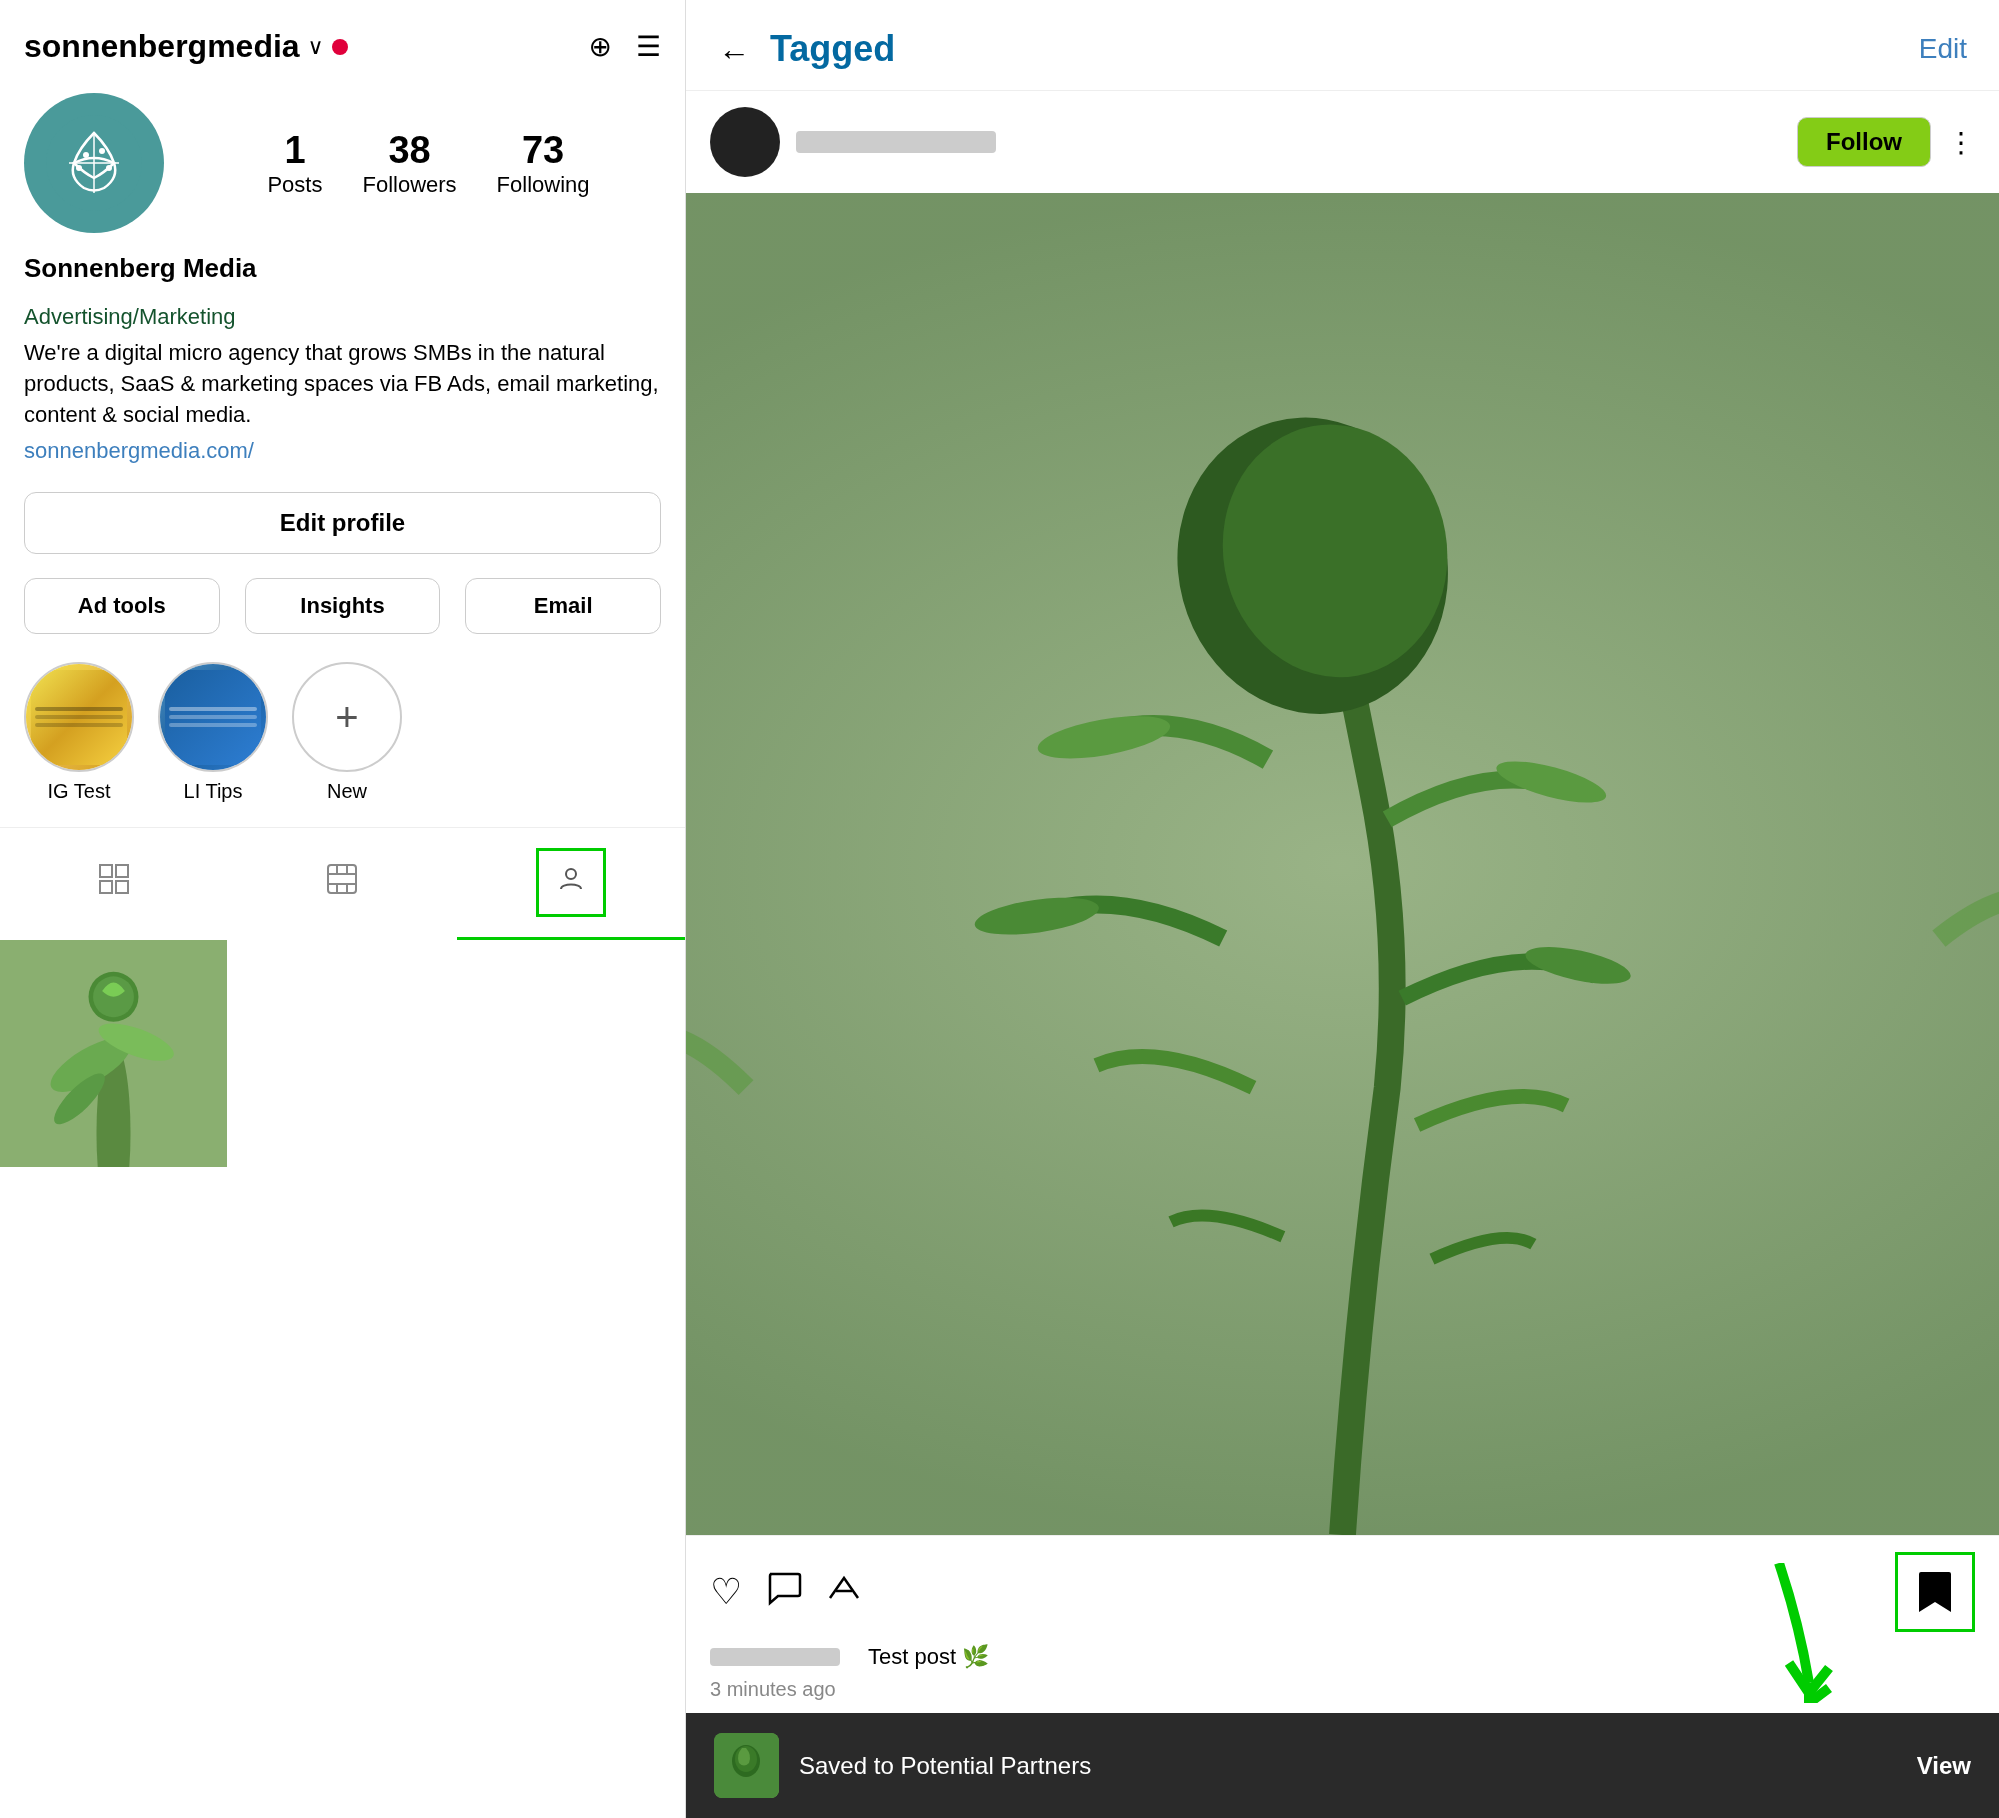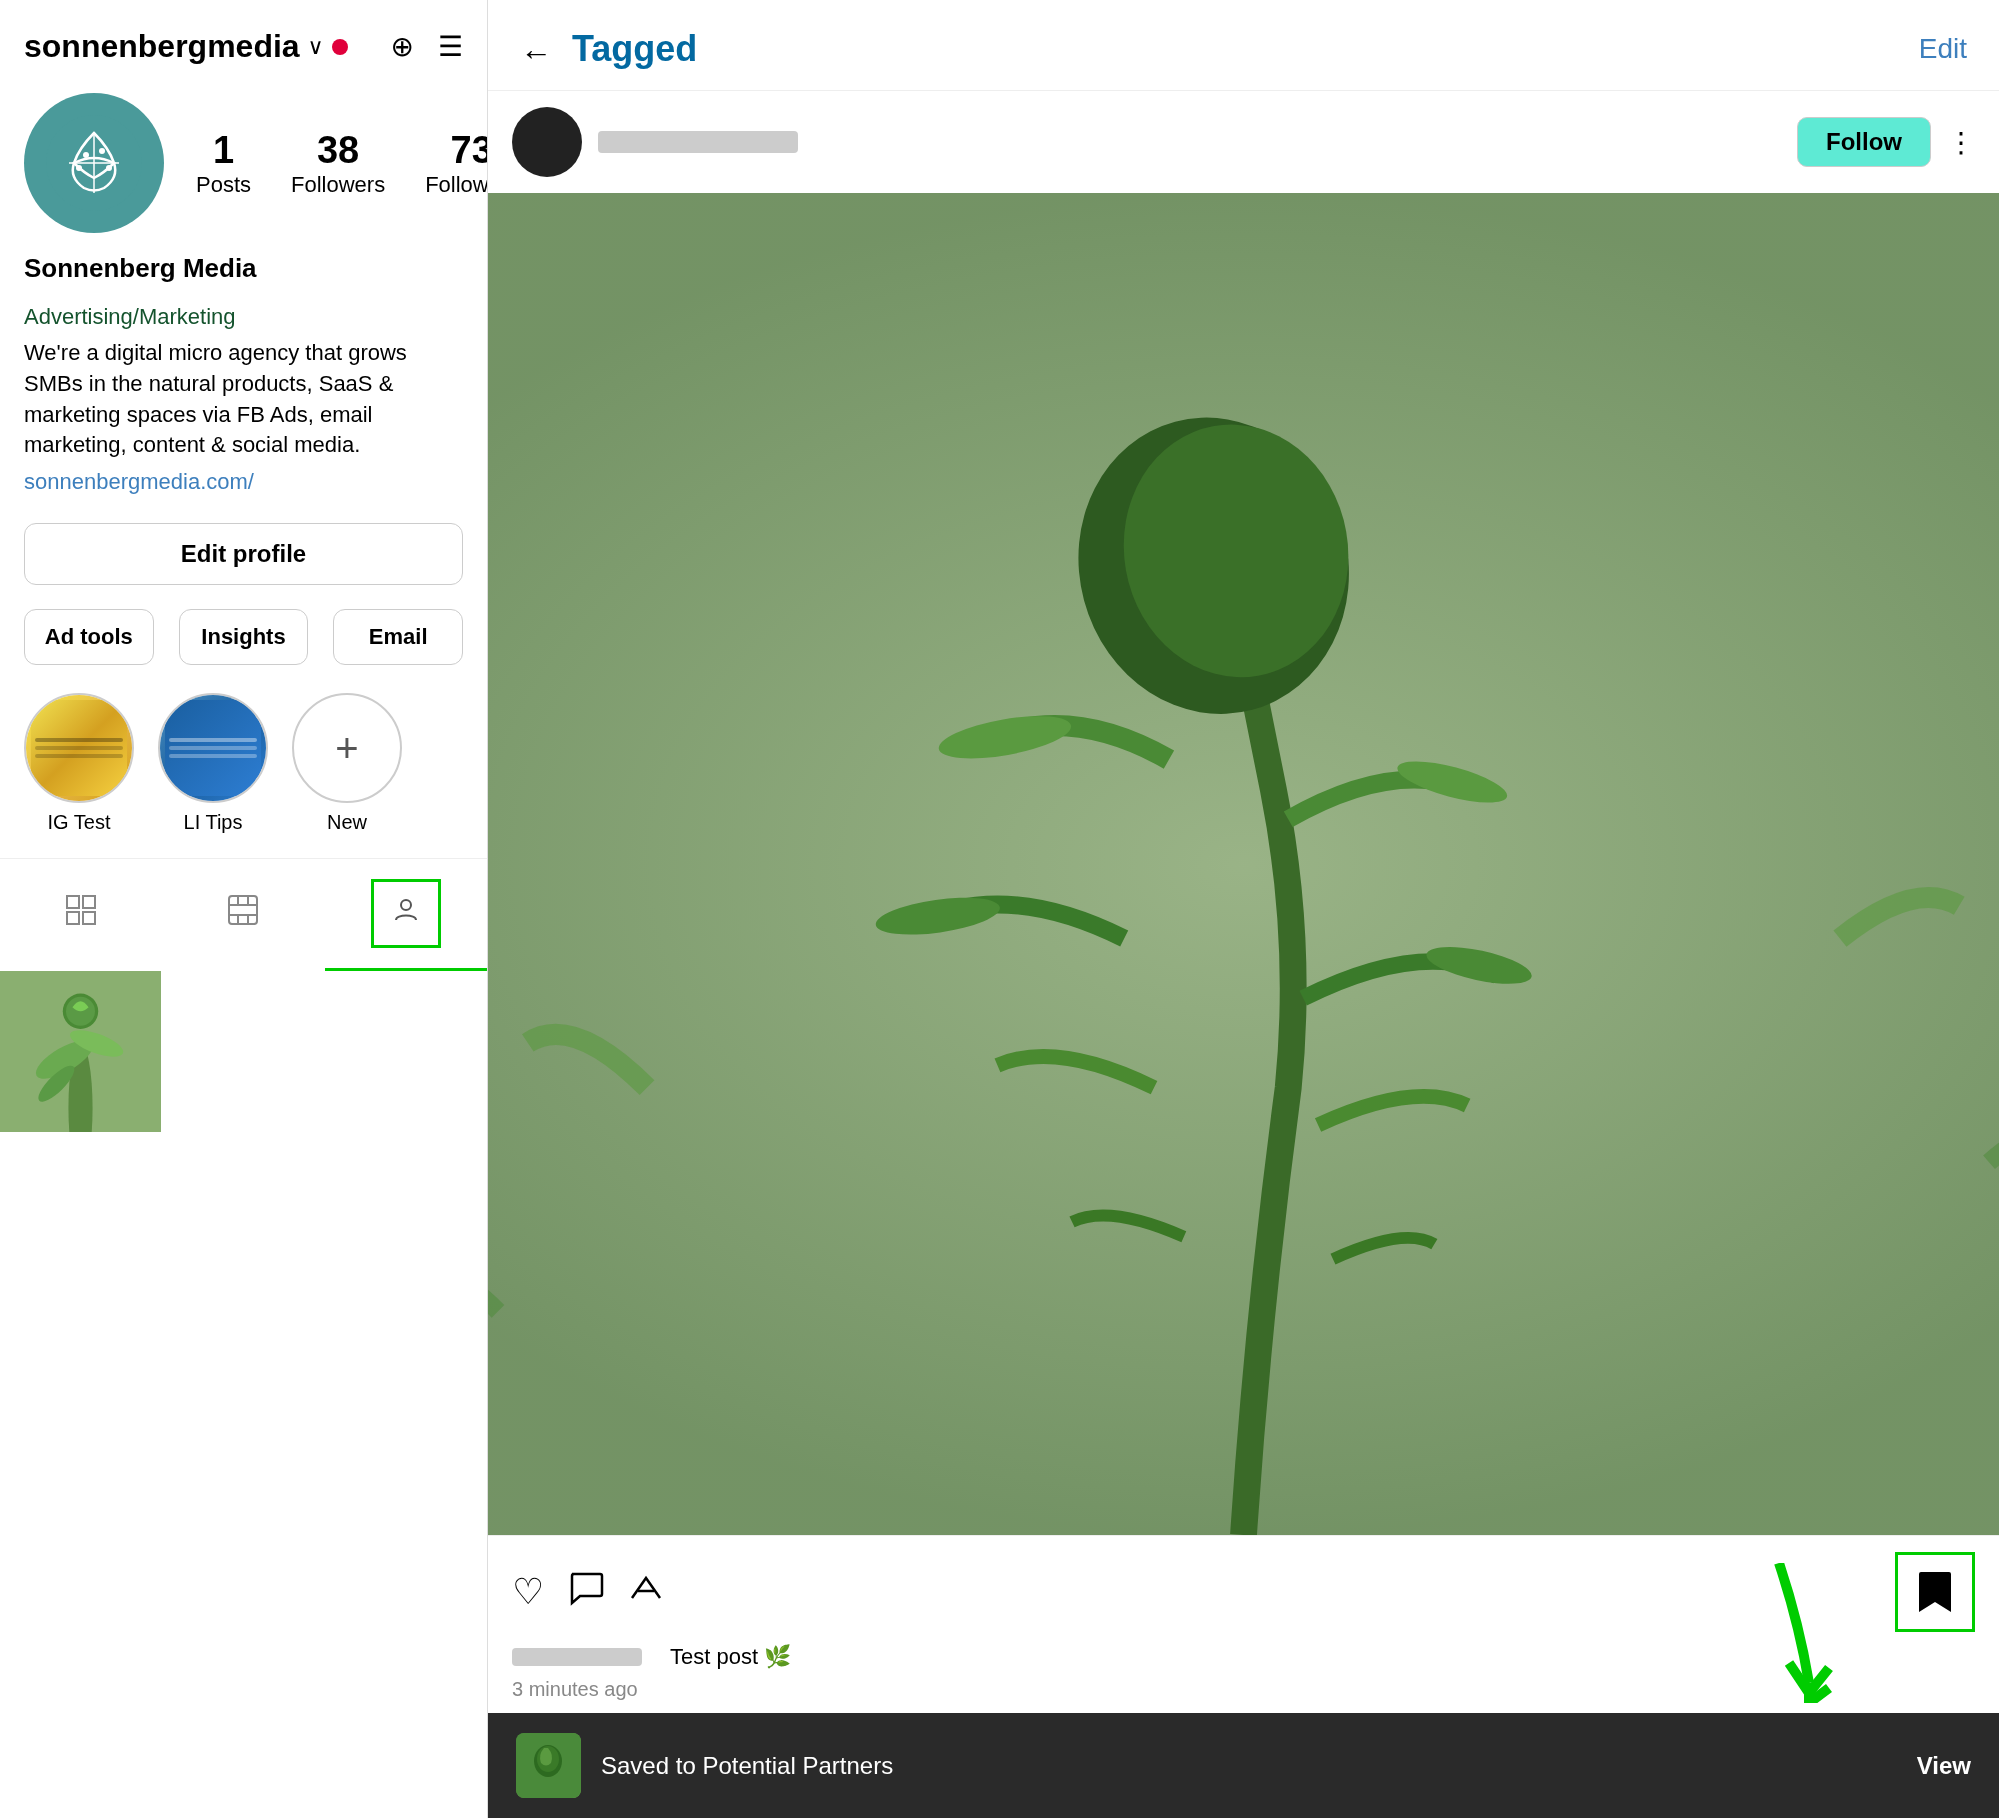--- a/index.html
+++ b/index.html
@@ -7,21 +7,21 @@
       font-family: -apple-system, BlinkMacSystemFont, 'Segoe UI', sans-serif;
       background: #fff;
       display: flex;
       width: 1999px;
       height: 1818px;
       overflow: hidden;
     }
 
     
     .left-panel {
-      width: 488px;
+      width: 686px;
       background: #fff;
       border-right: 1px solid #ddd;
       display: flex;
       flex-direction: column;
       height: 100%;
       overflow: hidden;
     }
 
     .top-bar {
       display: flex;
@@ -362,21 +362,21 @@
       height: 22px;
       background: #ccc;
       border-radius: 4px;
     }
 
     .follow-btn {
       margin-left: auto;
       padding: 10px 28px;
       border: 1.5px solid #ccc;
       border-radius: 10px;
-      background: #5eead4;
+      background: #84cc16;
       font-size: 24px;
       font-weight: 600;
       cursor: pointer;
     }
 
     .three-dots {
       font-size: 28px;
       color: #000;
       cursor: pointer;
     }

